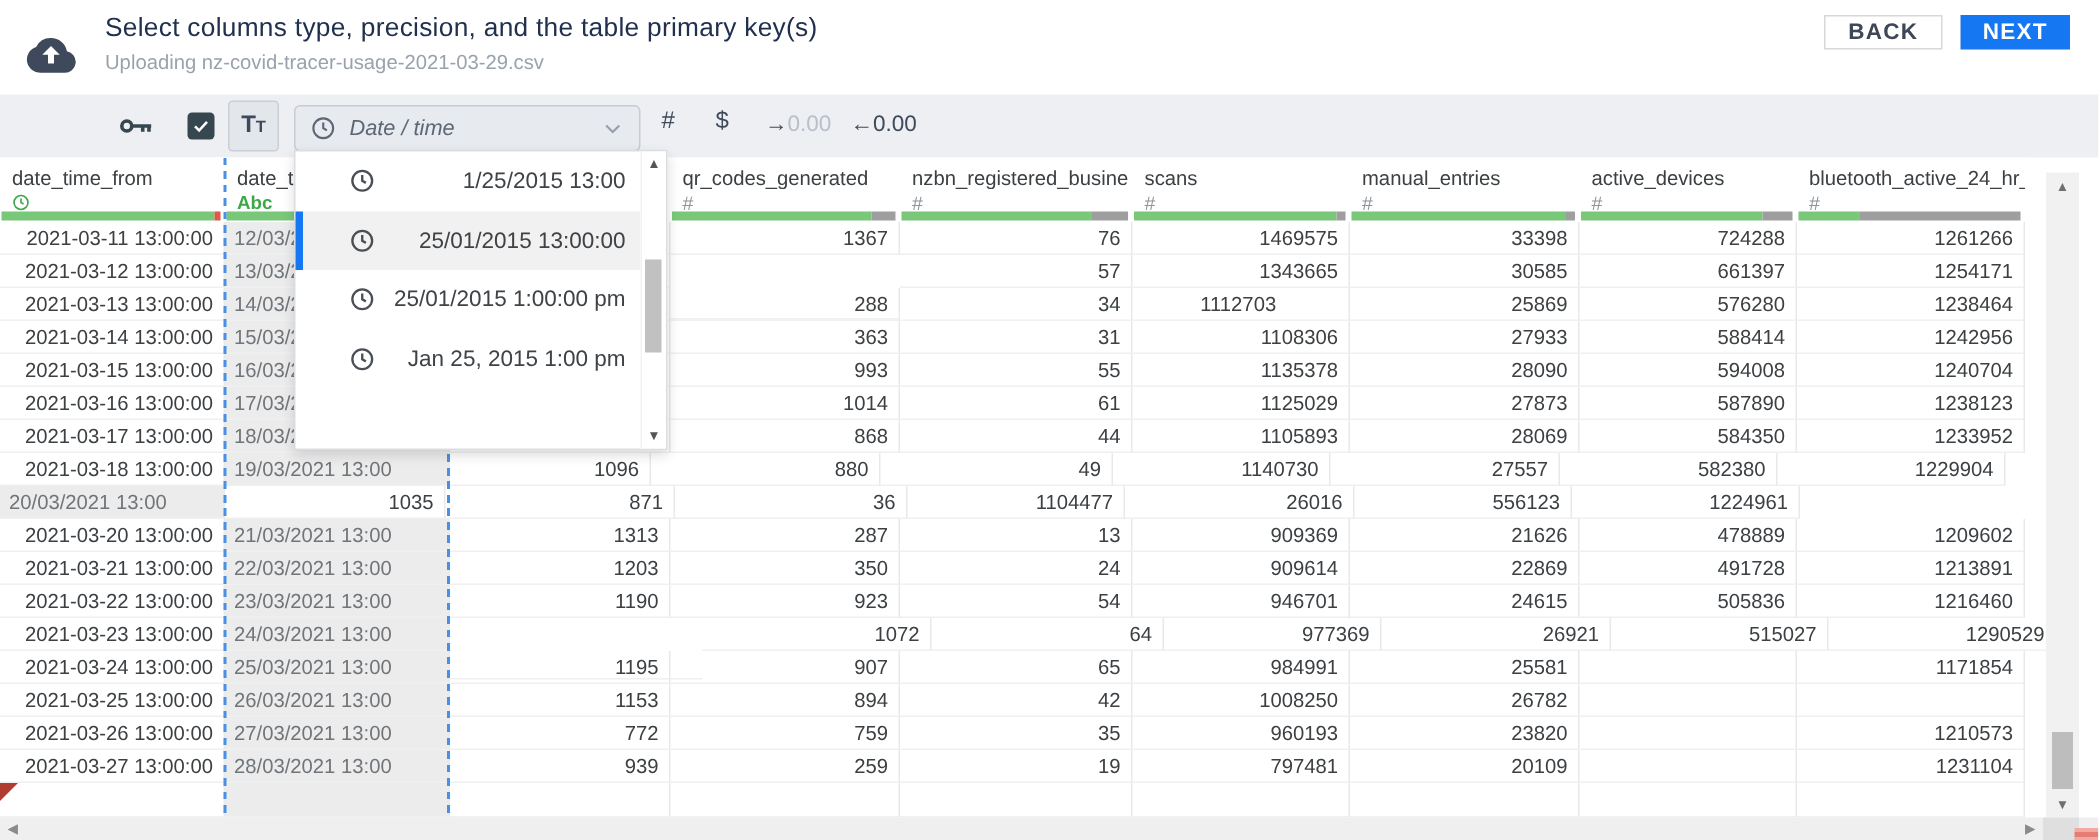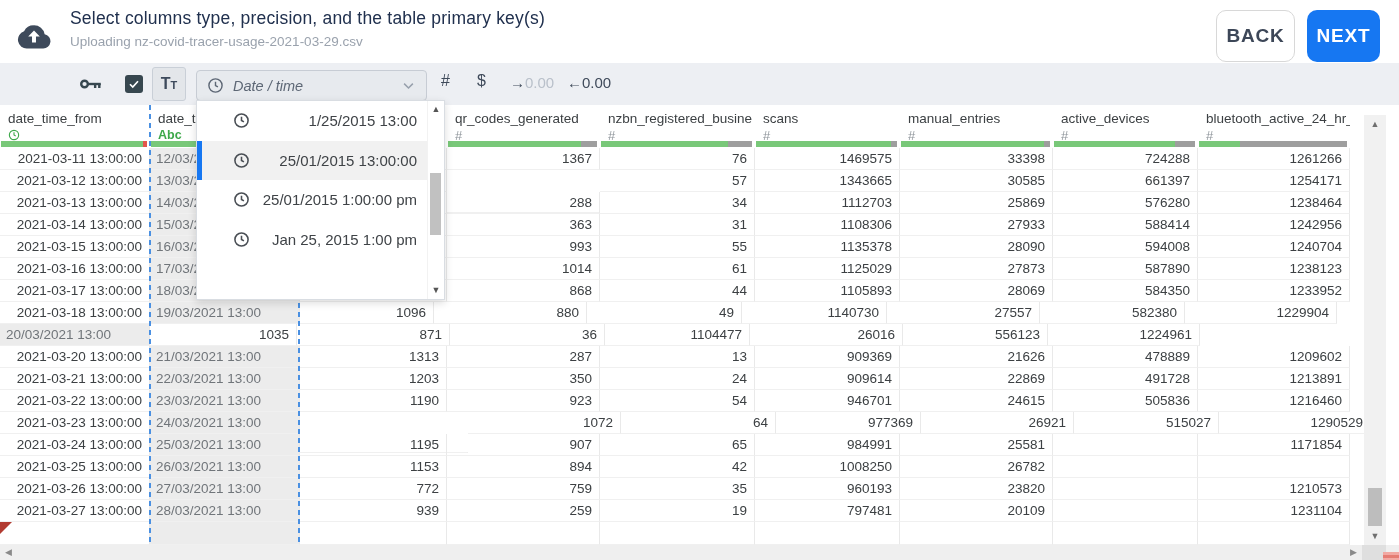--- a/index.html
+++ b/index.html
@@ -6,21 +6,21 @@
   .stage{position:relative;width:1399px;height:560px;overflow:hidden;background:#fff;
          font-family:"Liberation Sans",sans-serif;}
 
   
   .app-header{position:absolute;left:0;top:0;width:100%;height:63px;background:#fff;}
   .upload-icon{position:absolute;left:17px;top:19px;width:34px;height:34px;}
   .page-title{position:absolute;left:70px;top:8px;font-size:17.5px;color:#20304e;
               font-weight:500;letter-spacing:.2px;white-space:nowrap;}
   .page-subtitle{position:absolute;left:70px;top:34px;font-size:13.5px;color:#9aa2ad;
                  font-weight:500;white-space:nowrap;}
-  .btn{position:absolute;top:10px;height:52px;border-radius:10px;font-size:19px;font-weight:700;
+  .btn{position:absolute;top:10px;height:23px;border-radius:0;font-size:15px;font-weight:700;
        letter-spacing:.8px;display:flex;align-items:center;justify-content:center;cursor:pointer;
        box-sizing:border-box;font-family:"Liberation Sans",sans-serif;}
   .btn-back{left:1216px;width:79px;background:#fff;border:1px solid #d8d8d8;color:#3d4758;}
   .btn-next{left:1307px;width:73px;background:#1677f2;border:none;color:#fff;}
 
   
   .toolbar{position:absolute;left:0;top:63px;width:100%;height:42px;background:#edeff3;}
   .tb-key{position:absolute;left:79px;top:12px;width:24px;height:18px;cursor:pointer;}
   .tb-check{position:absolute;left:125px;top:12px;width:18px;height:18px;background:#37474f;
             border-radius:3px;display:flex;align-items:center;justify-content:center;cursor:pointer;}
@@ -245,21 +245,21 @@
         <div class="tcell" style="width: 153px;">30585</div>
         <div class="tcell" style="width: 145px;">661397</div>
         <div class="tcell" style="width: 152px;">1254171</div>
       </div>
       <div class="trow">
         <div class="tcell" style="width: 150px;">2021-03-13 13:00:00</div>
         <div class="tcell selcol left" style="width: 150px;">14/03/2021 13:00</div>
         <div class="tcell" style="width: 147px;"></div>
         <div class="tcell" style="width: 153px;">288</div>
         <div class="tcell" style="width: 155px;">34</div>
-        <div class="tcell" style="width: 145px;">1112703</div>
+        <div class="tcell" style="width: 145px; text-align: center;">1112703</div>
         <div class="tcell" style="width: 153px;">25869</div>
         <div class="tcell" style="width: 145px;">576280</div>
         <div class="tcell" style="width: 152px;">1238464</div>
       </div>
       <div class="trow">
         <div class="tcell" style="width: 150px;">2021-03-14 13:00:00</div>
         <div class="tcell selcol left" style="width: 150px;">15/03/2021 13:00</div>
         <div class="tcell" style="width: 147px;"></div>
         <div class="tcell" style="width: 153px;">363</div>
         <div class="tcell" style="width: 155px;">31</div>

